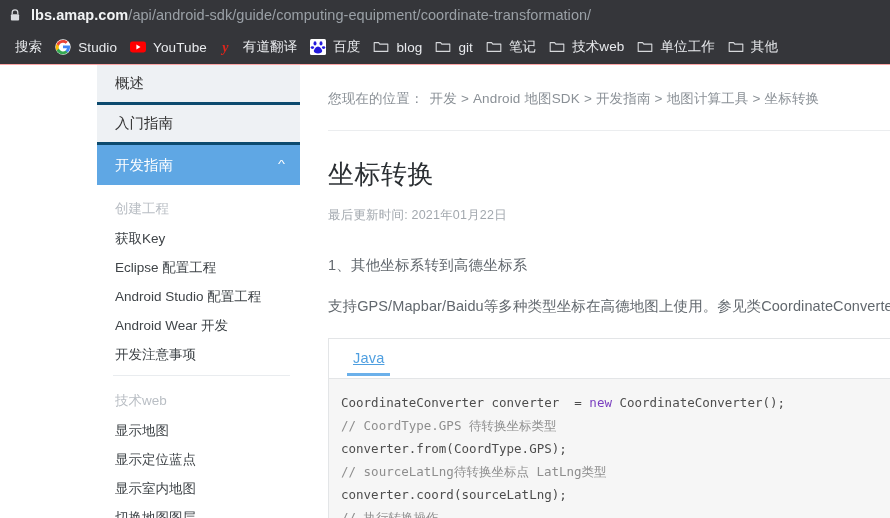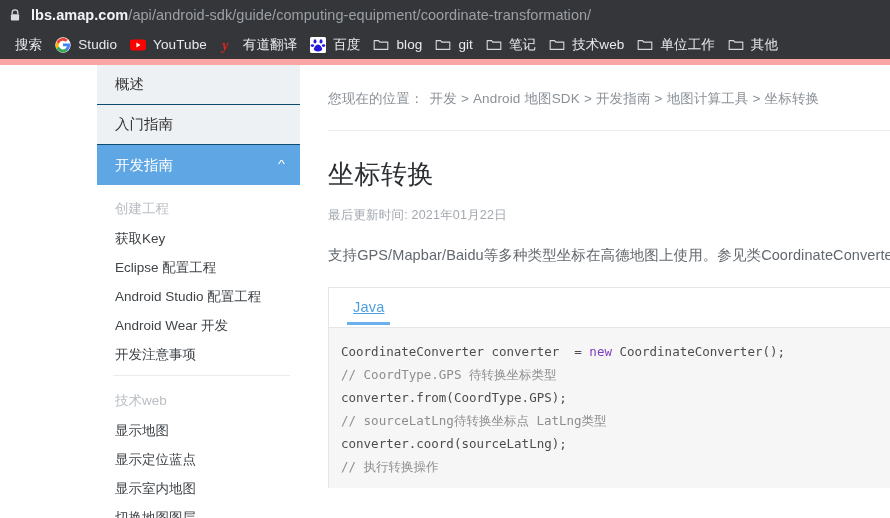--- a/index.html
+++ b/index.html
@@ -19,21 +19,21 @@
   }
   #lock-icon { width:14px; height:14px; flex:0 0 14px; margin-right:9px; position:relative; top:0px; }
   #url-text {
     font-size:14.5px; color:#9aa0a6; white-space:nowrap; letter-spacing:0.05px;
   }
   #url-text .host { color:#f1f3f4; font-weight:bold;margin-top:32px; }
 
   #bookmarks-bar {
     height:35px; display:flex; align-items:center;
     background:#35363a; padding-left:0px; overflow:hidden;
-    border-bottom:6px solid #fca5a5;
+    border-bottom:1px solid #fca5a5;
   }
   .bookmark {
     display:flex; align-items:center; height:24px;
     padding:0 6px; margin-right:1px; white-space:nowrap; cursor:default;
   }
   .bookmark .bm-label {
     font-size:13.5px; color:#e8eaed; margin-left:7px; letter-spacing:0.1px;
   }
   .bookmark:first-child { padding-left:0; margin-left:-8px; }
   .bm-icon { width:16px; height:16px; flex:0 0 16px; display:block; position:relative; }
@@ -50,21 +50,21 @@
   
   #left-gutter { width:97px; flex:0 0 97px; background:#ffffff; }
 
   
   #sidebar {
     width:203px; flex:0 0 203px; background:#ffffff;
     overflow:hidden;
   }
   .nav-top {
     height:40px; display:flex; align-items:center;
-    background:#eef1f4; border-bottom:1px solid #0c4a6e;
+    background:#eef1f4; border-bottom:3px solid #0c4a6e;
     padding:0 18px; font-size:14.5px; color:#333333;
     cursor:pointer;
   }
   .nav-top.active {
     background:#5fa7e4; color:#ffffff; border-bottom:none;
     justify-content:space-between; padding-right:16px;
   }
   .nav-top .chev {
     font-size:11px; color:#ffffff; line-height:1;
     transform:scaleX(1.35) translateY(-1px); display:inline-block;
@@ -304,20 +304,21 @@
     <div id="breadcrumb">
       <span class="bc-lead">您现在的位置：</span><span>开发</span><span class="sep">&gt;</span><span>Android 地图SDK</span><span class="sep">&gt;</span><span>开发指南</span><span class="sep">&gt;</span><span>地图计算工具</span><span class="sep">&gt;</span><span>坐标转换</span>
     </div>
 
     <div id="bc-rule"></div>
 
     <h1 id="page-title">坐标转换</h1>
 
     <div id="updated">最后更新时间: 2021年01月22日</div>
 
+    <div class="sec-head">1、其他坐标系转到高德坐标系</div>
 
     <div class="sec-para">支持GPS/Mapbar/Baidu等多种类型坐标在高德地图上使用。参见类CoordinateConverter。</div>
 
     <div id="code-card">
       <div id="code-tabs">
         <div class="code-tab">Java</div>
       </div>
       <pre id="code-body"><div class="line"><span>CoordinateConverter converter  = </span><span class="tok-kw">new</span><span> CoordinateConverter();</span></div><div class="line"><span class="tok-cmt">// CoordType.GPS 待转换坐标类型</span></div><div class="line"><span>converter.from(CoordType.GPS);</span></div><div class="line"><span class="tok-cmt">// sourceLatLng待转换坐标点 LatLng类型</span></div><div class="line"><span>converter.coord(sourceLatLng);</span></div><div class="line"><span class="tok-cmt">// 执行转换操作</span></div></pre>
     </div>
 

